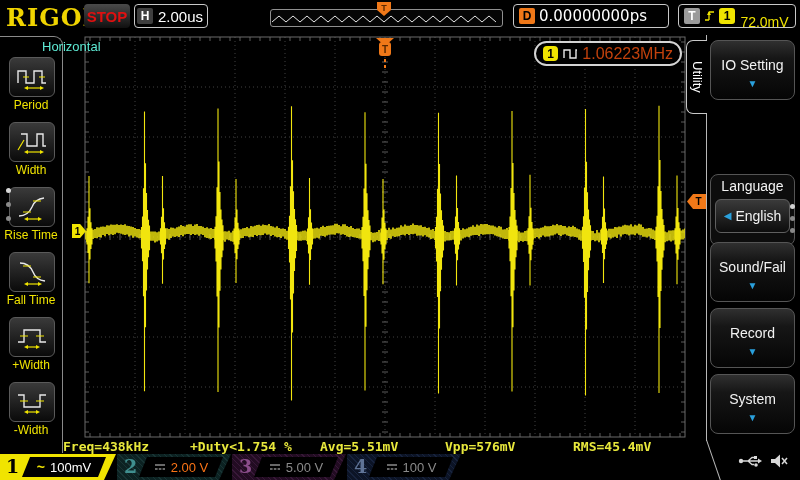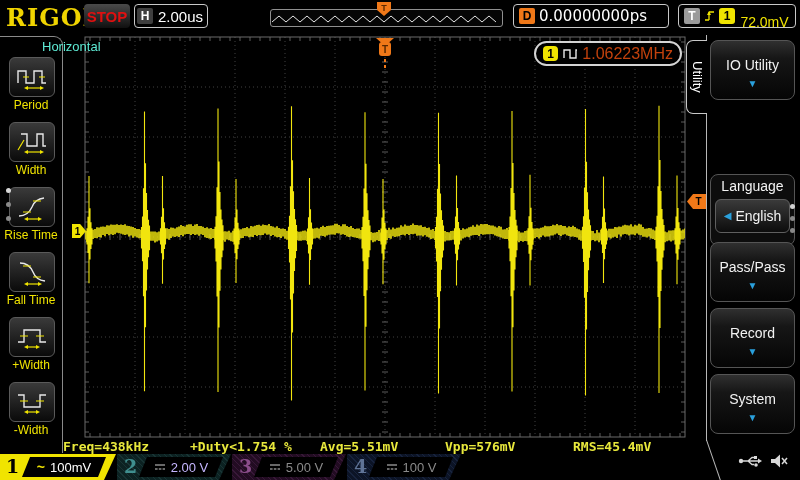--- a/index.html
+++ b/index.html
@@ -217,38 +217,38 @@
         <polygon points="25,24 21,22 21,26" fill="#f0e400"></polygon>
     </svg>
   </div>
   <div class="abs llab" style="top:423px">-Width</div>
 
   <div class="abs" id="right-border"></div>
   <div class="abs" id="right-diag"></div>
   <div class="abs" id="utility-tab">Utility</div>
 
   <div class="abs rbtn" style="top:40px;height:60px">
-    <div class="lab" style="margin-top:16px">IO Utility</div>
+    <div class="lab" style="margin-top:16px">IO Setting</div>
     <div class="arrow" style="margin-top:6px">▼</div>
   </div>
 
 
   <div class="abs rbtn" style="top:174px;height:72px;background:#0d0d0d">
     <div class="lab" style="margin-top:3px">Language</div>
     <div class="subbtn" style="top:24px">
       <span class="arrow">◀</span>
       <span style="color:#f2f2f2;font-size:14px">English</span>
     </div>
   </div>
   <div class="abs dot" style="left:790px;top:204px;background:#d0d0d0"></div>
   <div class="abs dot" style="left:790px;top:216px"></div>
   <div class="abs dot" style="left:790px;top:228px"></div>
 
   <div class="abs rbtn" style="top:242px;height:60px">
-    <div class="lab" style="margin-top:16px">Pass/Pass</div>
+    <div class="lab" style="margin-top:16px">Sound/Fail</div>
     <div class="arrow" style="margin-top:6px">▼</div>
   </div>
   <div class="abs rbtn" style="top:308px;height:60px">
     <div class="lab" style="margin-top:16px">Record</div>
     <div class="arrow" style="margin-top:6px">▼</div>
   </div>
   <div class="abs rbtn" style="top:374px;height:60px">
     <div class="lab" style="margin-top:16px">System</div>
     <div class="arrow" style="margin-top:6px">▼</div>
   </div>
@@ -265,21 +265,21 @@
       <span style="color:#f0e400;font-weight:bold;font-size:14px">~</span>
       <span class="chscale" style="color:#fff">100mV</span>
     </span>
   </div>
   <div class="abs chblk" style="left:117px;width:114px;background:repeating-linear-gradient(45deg,#0c2222 0 3px,#183434 3px 4px)">
     <span class="chnum" style="left:7px;color:#3f8f8f">2</span>
     <span class="chinner">
       <svg width="12" height="9">
         <path d="M1 2 H11 M1 6 H3.6 M4.8 6 H7.4 M8.6 6 H11" stroke="#8a8a8a" stroke-width="1.3"></path>
       </svg>
-      <span class="chscale" style="color:#c4b5fd">2.00 V</span>
+      <span class="chscale" style="color:#f97316">2.00 V</span>
     </span>
   </div>
   <div class="abs chblk" style="left:232px;width:114px;background:repeating-linear-gradient(45deg,#220c22 0 3px,#381838 3px 4px)">
     <span class="chnum" style="left:7px;color:#8a4d8a">3</span>
     <span class="chinner">
       <svg width="12" height="9">
         <path d="M1 2 H11 M1 6 H3.6 M4.8 6 H7.4 M8.6 6 H11" stroke="#8a8a8a" stroke-width="1.3"></path>
       </svg>
       <span class="chscale" style="color:#8a8a8a">5.00 V</span>
     </span>

